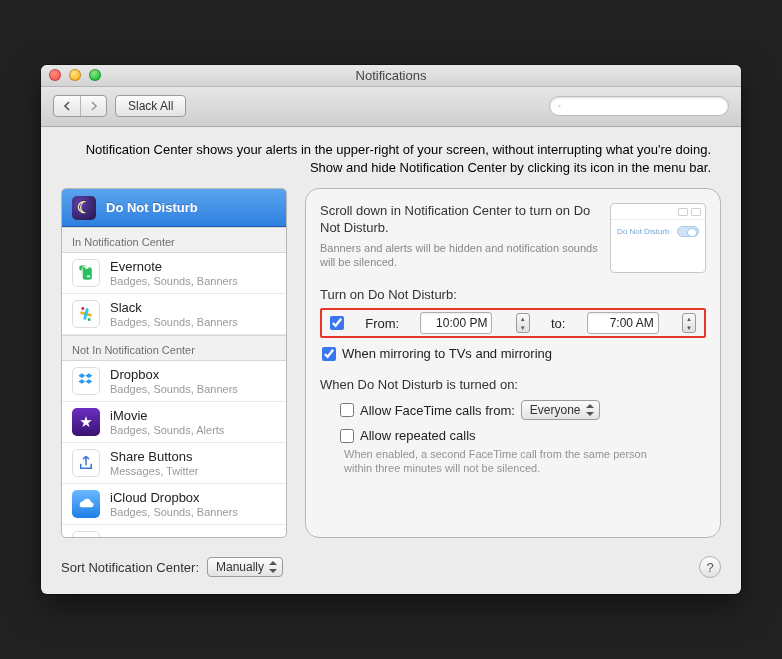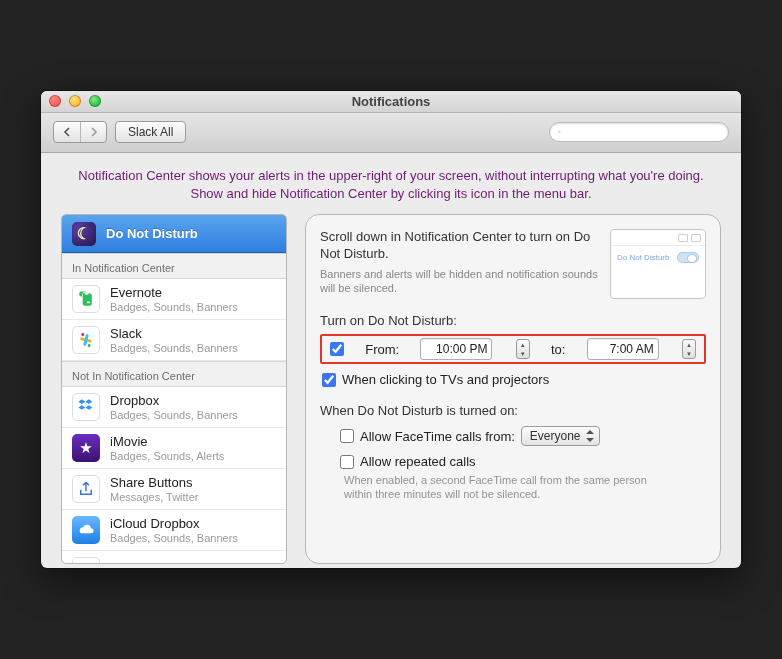--- a/index.html
+++ b/index.html
@@ -40,21 +40,20 @@
   }
   .tl-close { background: radial-gradient(circle at 40% 35%, #ff8a80, #ff5f56 60%); }
   .tl-min   { background: radial-gradient(circle at 40% 35%, #ffe08a, #ffbd2e 60%); }
   .tl-zoom  { background: radial-gradient(circle at 40% 35%, #94e08a, #27c93f 60%); }
   .win-title {
     position: absolute;
     left: 0; right: 0;
     text-align: center;
     font-size: 13px;
     color: #444;
-    font-weight: bold;
   }
   .toolbar {
     height: 40px;
     background: linear-gradient(#e6e6e6,#cfcfcf);
     border-bottom: 1px solid #a9a9a9;
     display: flex;
     align-items: center;
     padding: 0 12px;
     gap: 8px;
   }
@@ -91,23 +90,23 @@
     padding: 0 8px;
     box-shadow: inset 0 1px 2px rgba(0,0,0,.15);
   }
   .search svg { width: 12px; height: 12px; color: #888; margin-right: 4px; }
   .search input { border:none; outline:none; flex:1; font-size:12px; background:transparent; }
 
   .content {
     padding: 14px 20px 4px 20px;
   }
   .intro {
-    text-align: center;
+    text-align: right;
     font-size: 13px;
-    color: #701a75;
+    color: #000000;
     line-height: 1.35;
     padding: 0 10px 12px;
   }
   .columns {
     display: flex;
     gap: 18px;
     align-items: stretch;
   }
   
   .sidebar {
@@ -398,21 +397,21 @@
           <span class="chk-label">to:</span>
           <span class="time-field">7:00 AM</span>
           <span class="stepper">
               <button>▲</button>
               <button>▼</button>
             </span>
         </div>
 
         <div class="row-check">
           <input type="checkbox" class="chk" checked="" style="">
-          <span class="chk-label">When clicking to TVs and projectors</span>
+          <span class="chk-label">When mirroring to TVs and mirroring</span>
         </div>
 
         <div class="section-label" style="margin-top:16px">When Do Not Disturb is turned on:</div>
 
         <div class="row-check indented">
           <input type="checkbox" class="chk" style="">
           <span class="chk-label">Allow FaceTime calls from:</span>
           <span class="select-pill">
               <span>Everyone</span>
             </span>
@@ -421,14 +420,22 @@
         <div class="row-check indented">
           <input type="checkbox" class="chk" style="">
           <span class="chk-label">Allow repeated calls</span>
         </div>
         <div class="note">When enabled, a second FaceTime call from the same person within three minutes will not be silenced.</div>
 
       </div>
     </div>
   </div>
 
+  <div class="footer">
+    <span>Sort Notification Center:</span>
+    <span class="select-pill">
+        <span>Manually</span>
+      </span>
+    <div class="footer-spacer"></div>
+    <div class="help-btn">?</div>
+  </div>
 
 </div>
 
 </body></html>

